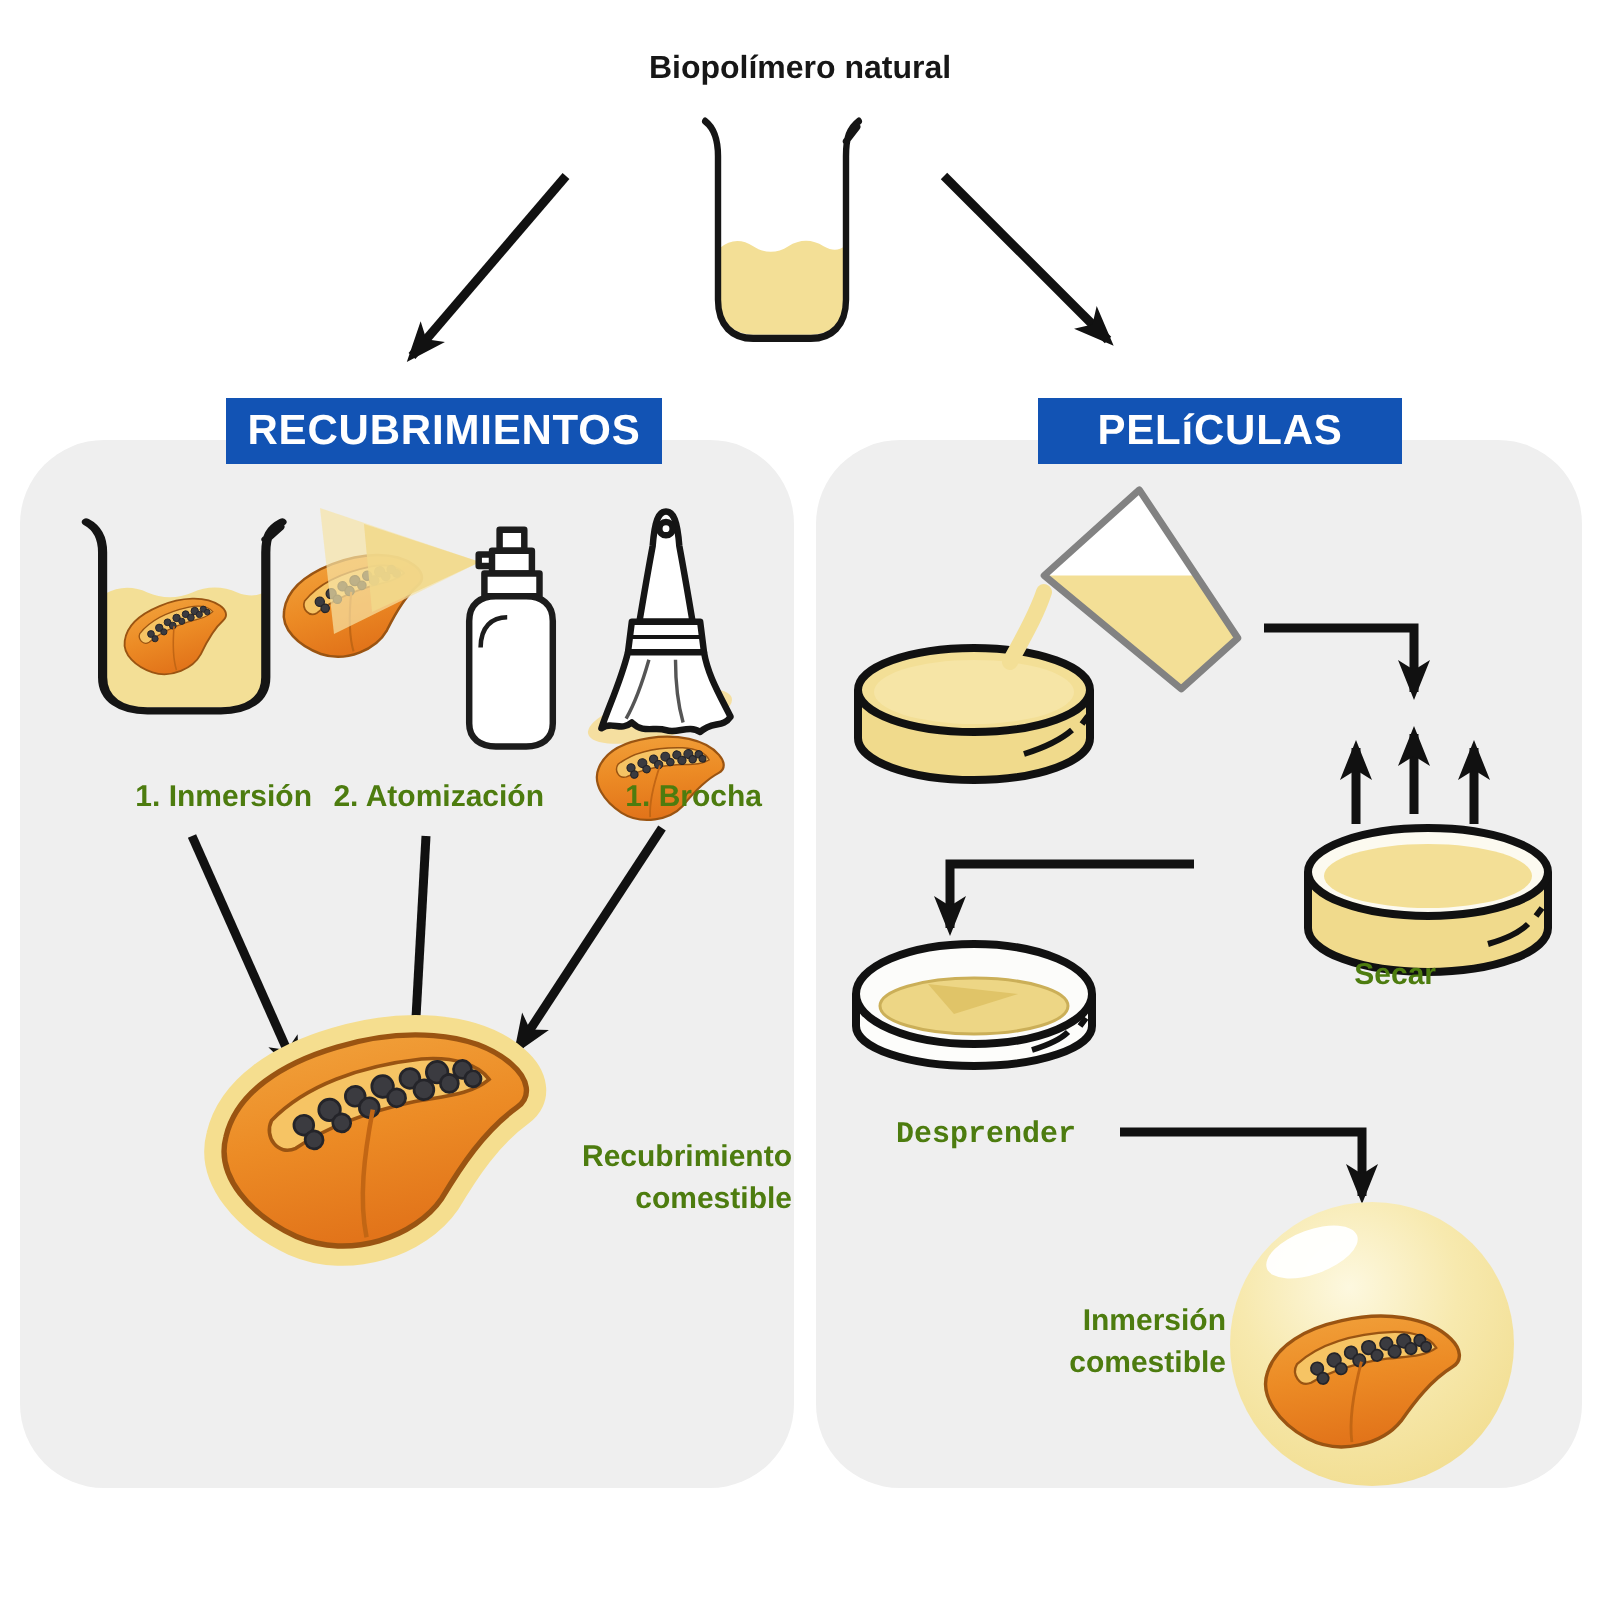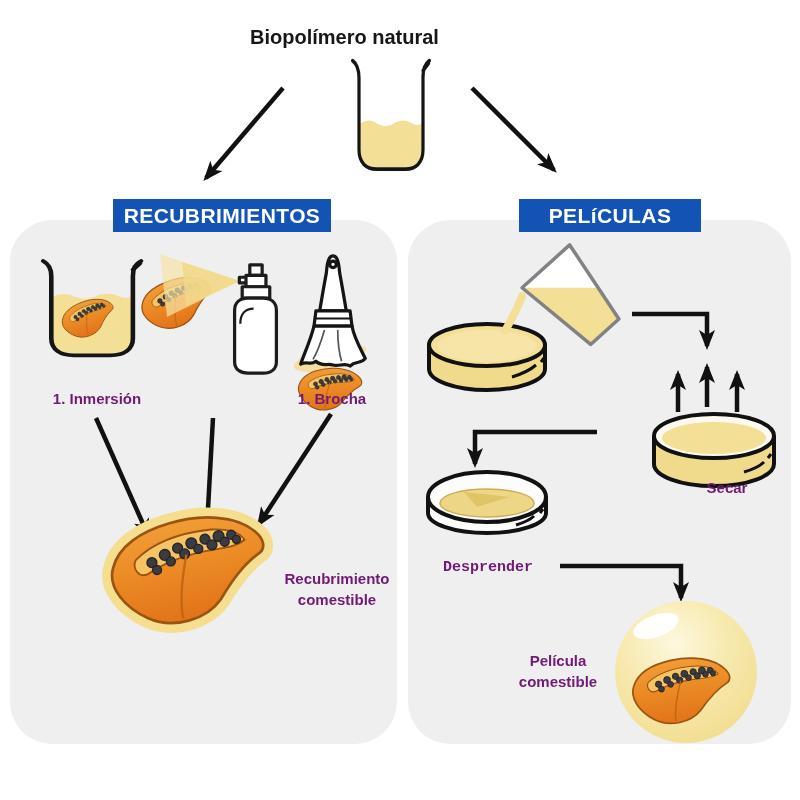--- a/index.html
+++ b/index.html
@@ -1,22 +1,22 @@
 <!DOCTYPE html>
 <html><head>
 <meta charset="utf-8">
 <style>
   html,body{margin:0;padding:0;background:#fff;}
   #canvas{position:relative;width:800px;height:800px;background:#fff;overflow:hidden;
           font-family:"Liberation Sans","DejaVu Sans",sans-serif;color:#1d1d1d;}
   .panel{position:absolute;background:#efefef;border-radius:42px;}
   .hdr{position:absolute;background:#1253b4;color:#ffffff;font-weight:700;
        font-size:21px;letter-spacing:.4px;text-align:center;padding:4px 0;line-height:25px;}
-  .label{position:absolute;font-weight:700;font-size:15px;line-height:1.4;text-align:center;color:#701a75;}
-  .title{position:absolute;font-weight:700;font-size:20px;color:#171717;}
+  .label{position:absolute;font-weight:700;font-size:15px;line-height:1.4;text-align:right;color:#4d7c0f;}
+  .title{position:absolute;font-weight:700;font-size:16px;text-align:center;color:#171717;}
   svg.scene{position:absolute;left:0;top:0;pointer-events:none;}
 </style>
 </head>
 <body>
 
 <div id="canvas">
 
   <div class="panel" style="left:10px;top:220px;width:387px;height:524px;"></div>
   <div class="panel" style="left:408px;top:220px;width:383px;height:524px;"></div>
 
@@ -164,28 +164,29 @@
       <use href="#papaya" transform="translate(630,640) scale(0.57) rotate(6)"></use>
     </g>
   </svg>
 
   <div class="title" style="left:250px;top:26px;width:300px;">Biopolímero natural</div>
 
   <div class="hdr" style="left:519px;top:199px;width:182px;">PELíCULAS</div>
   <div class="hdr" style="left:113px;top:199px;width:218px;">RECUBRIMIENTOS</div>
 
   <div class="label" style="left:38px;top:388px;width:118px;">1. Inmersión</div>
+  <div class="label" style="left:150px;top:388px;width:122px;">2. Atomización</div>
   <div class="label" style="left:283px;top:388px;width:98px;">1. Brocha</div>
 
   <div class="label" style="left:278px;top:568px;width:118px;">
     <span>Recubrimiento</span><br>
     <span>comestible</span>
   </div>
 
-  <div class="label" style="left:692px;top:477px;width:70px;">Secar</div>
+  <div class="label" style="left:648px;top:477px;width:70px;">Secar</div>
   <div class="label" style="left:438px;top:557px;width:100px;font-family:Liberation Mono, monospace;">Desprender</div>
 
   <div class="label" style="left:503px;top:650px;width:110px;">
-    <span>Película</span><br>
+    <span>Inmersión</span><br>
     <span>comestible</span>
   </div>
 
 </div>
 
 </body></html>

